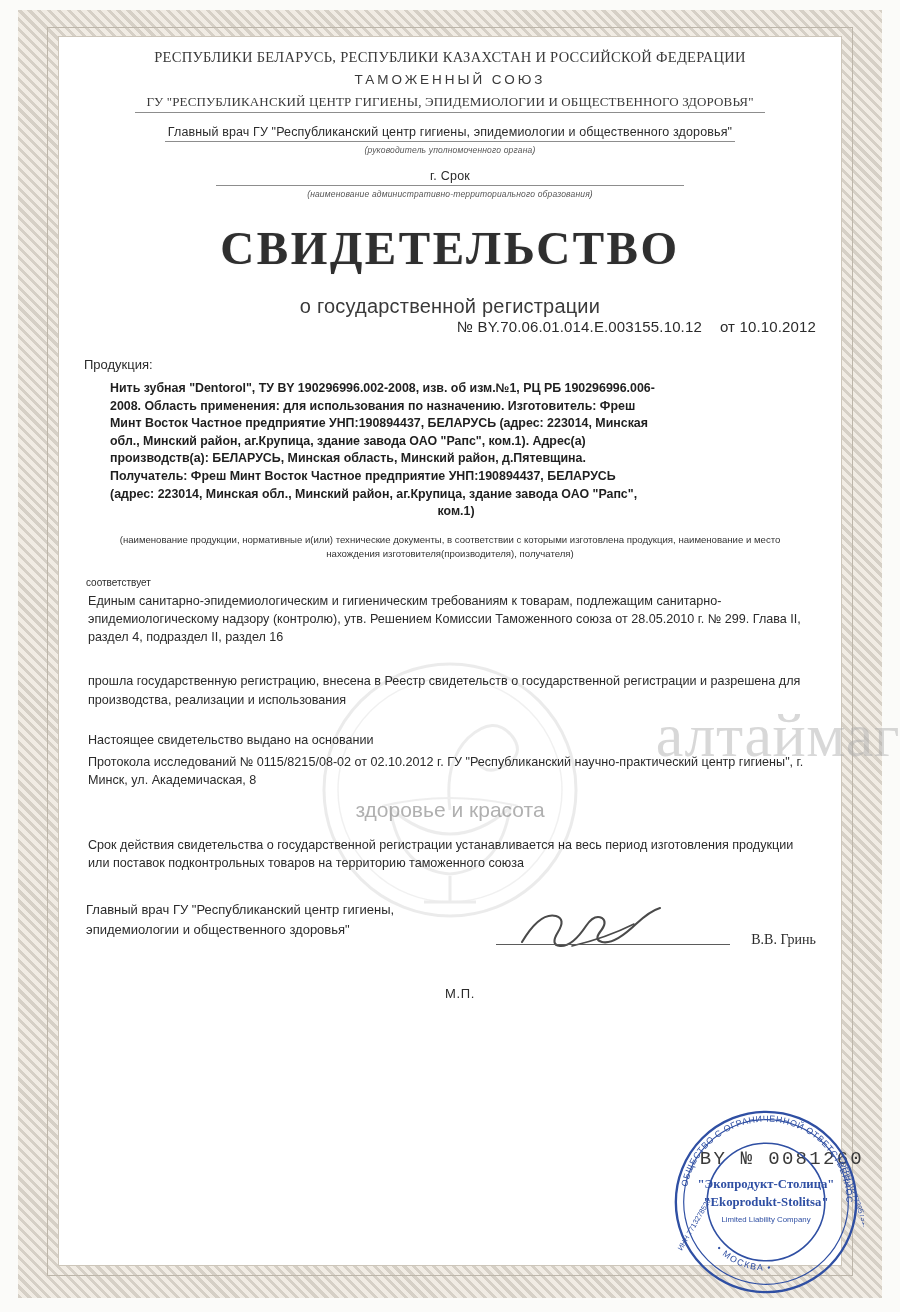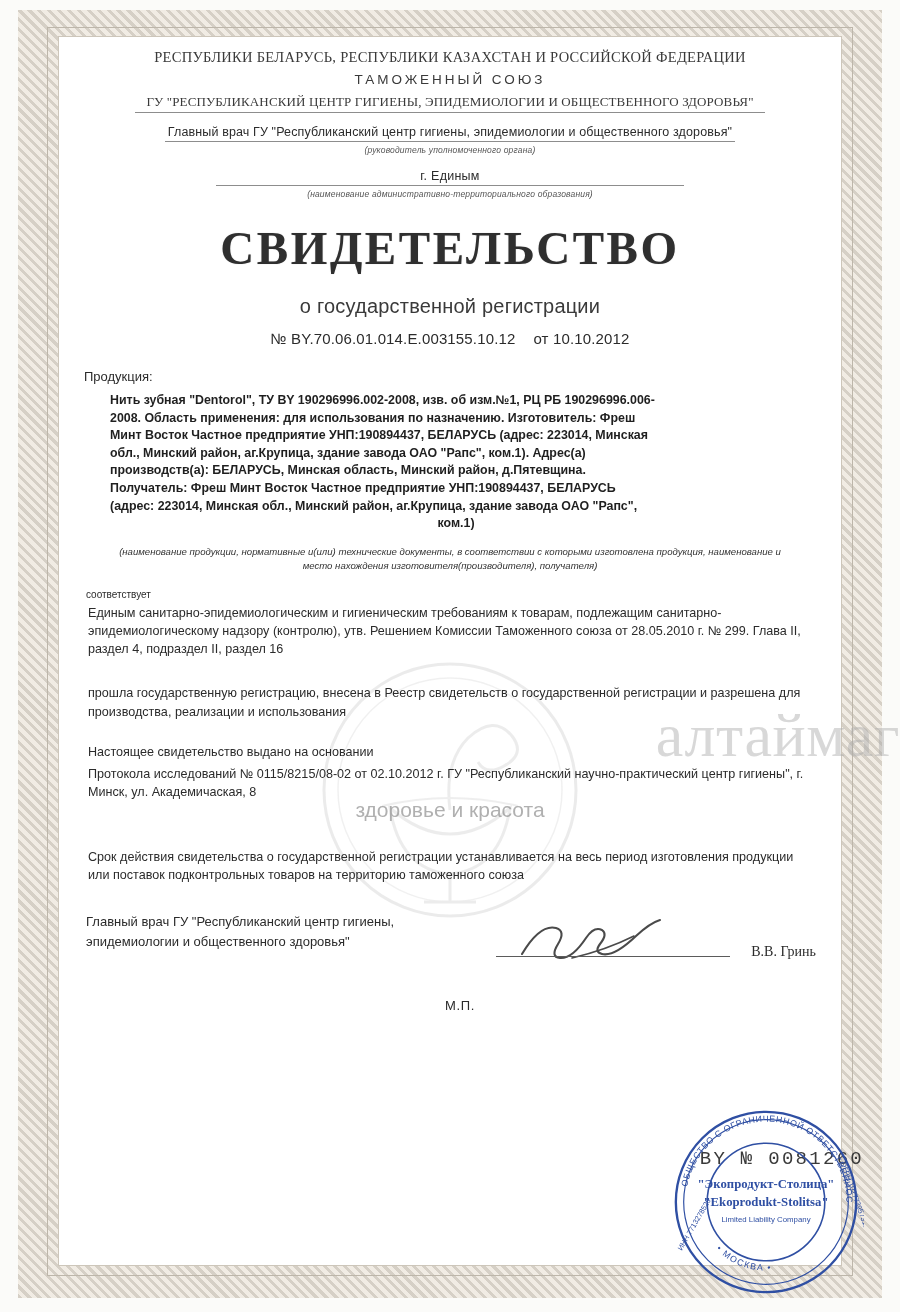--- a/index.html
+++ b/index.html
@@ -112,23 +112,22 @@
     text-shadow: 0 0 1px rgba(90,90,90,.35);
   }
   .subtitle {
     text-align: center;
     font-size: 20px;
     margin-top: 20px;
     color: #3a3a3a;
     letter-spacing: .01em;
   }
   .regnum {
-    text-align: center;
+    text-align: right;
     font-size: 15px;
-    margin-top: 12px;
     letter-spacing: .01em;
   }
   .regnum .date { margin-left: 18px; }
 
   .section-label {
     font-size: 13px;
     margin-top: 22px;
   }
 
   .product-block {
@@ -138,21 +137,20 @@
     text-align: center;
     margin: 8px 14px 0 26px;
     color: #1f1f1f;
   }
   .product-block .l { display: block; }
   .product-block .l.left { text-align: left; }
 
   .fine {
     text-align: center;
     font-size: 9.6px;
-    font-style: italic;
     color: #333;
     line-height: 1.45;
     margin: 12px 26px 0 26px;
   }
 
   .para {
     font-size: 12.6px;
     line-height: 1.45;
     margin-top: 12px;
     padding-left: 4px;
@@ -283,21 +281,21 @@
 
     <div class="hdr hdr-2">РЕСПУБЛИКИ БЕЛАРУСЬ, РЕСПУБЛИКИ КАЗАХСТАН И РОССИЙСКОЙ ФЕДЕРАЦИИ</div>
     <div class="hdr hdr-1">ТАМОЖЕННЫЙ СОЮЗ</div>
     <div class="hdr hdr-3">ГУ "РЕСПУБЛИКАНСКИЙ ЦЕНТР ГИГИЕНЫ, ЭПИДЕМИОЛОГИИ И ОБЩЕСТВЕННОГО ЗДОРОВЬЯ"</div>
     <div class="rule"></div>
 
     <div class="hdr-4">Главный врач ГУ "Республиканский центр гигиены, эпидемиологии и общественного здоровья"</div>
     <div class="rule mid"></div>
     <div class="caption">(руководитель уполномоченного органа)</div>
 
-    <div class="hdr-city">г. Единым</div>
+    <div class="hdr-city">г. Срок</div>
     <div class="rule narrow"></div>
     <div class="caption">(наименование административно-территориального образования)</div>
 
     <div class="title">СВИДЕТЕЛЬСТВО</div>
     <div class="subtitle">о государственной регистрации</div>
 
     <div class="regnum">
       <span>№ BY.70.06.01.014.Е.003155.10.12</span><span class="date">от 10.10.2012</span>
     </div>
 

